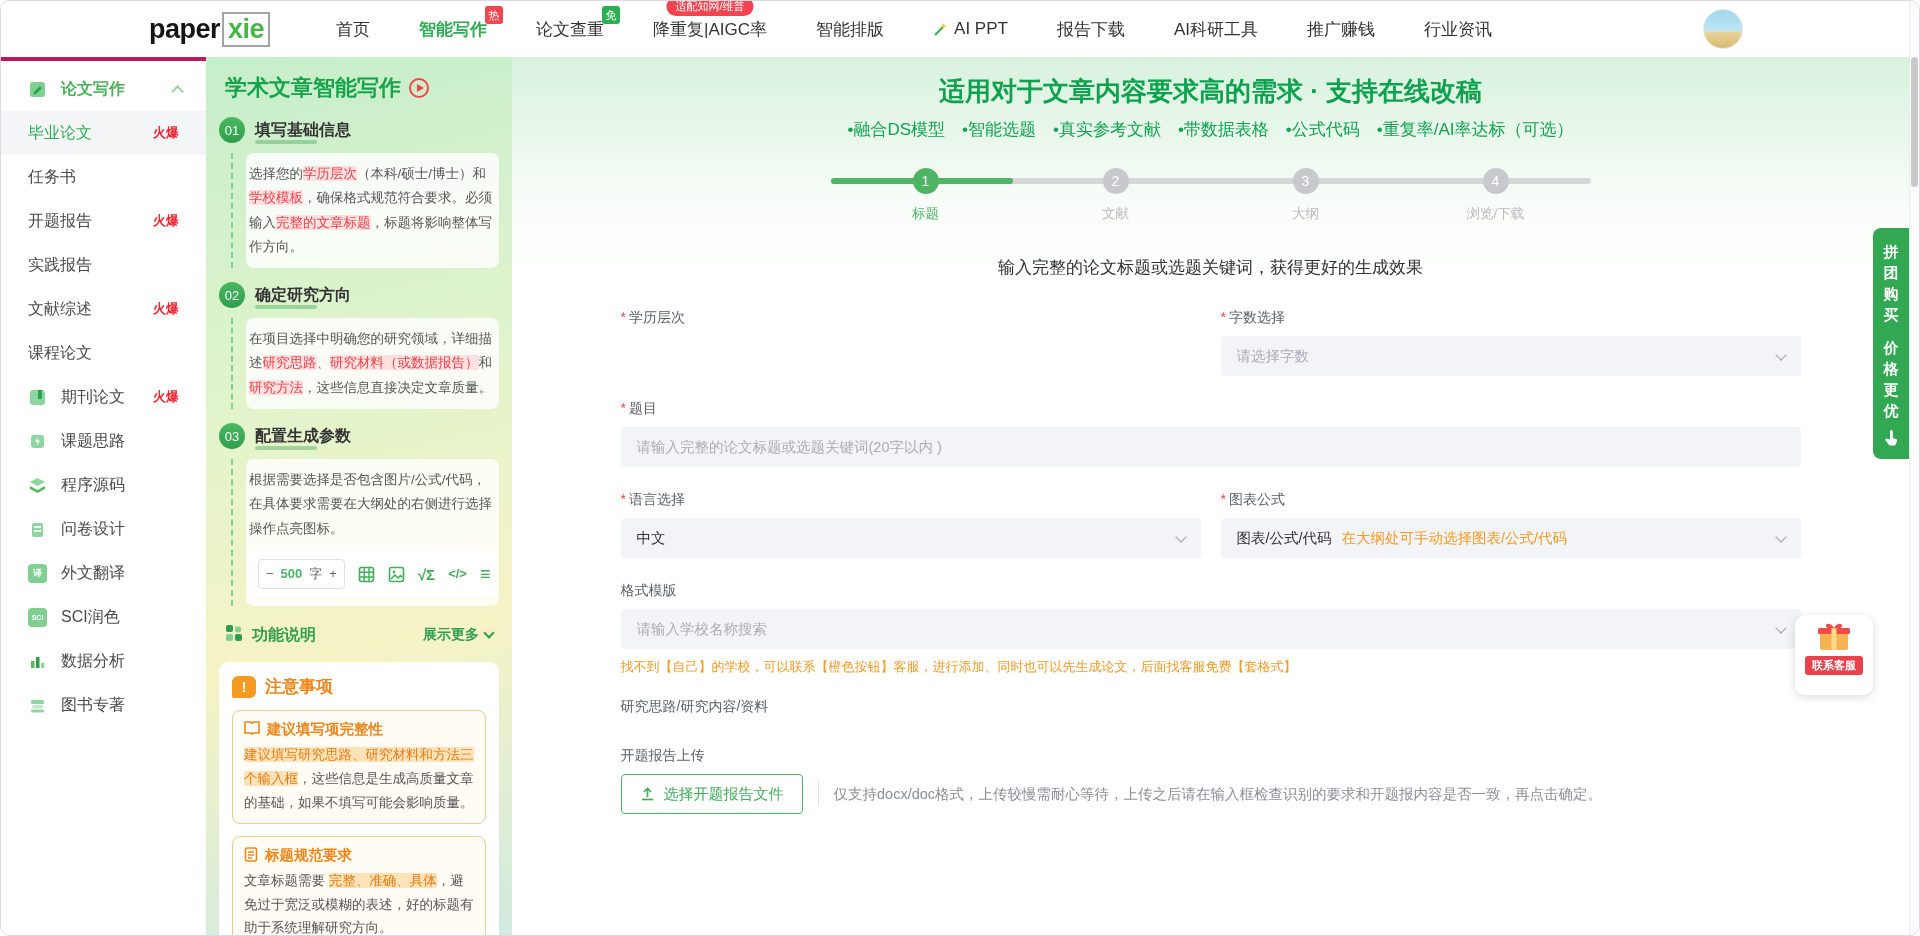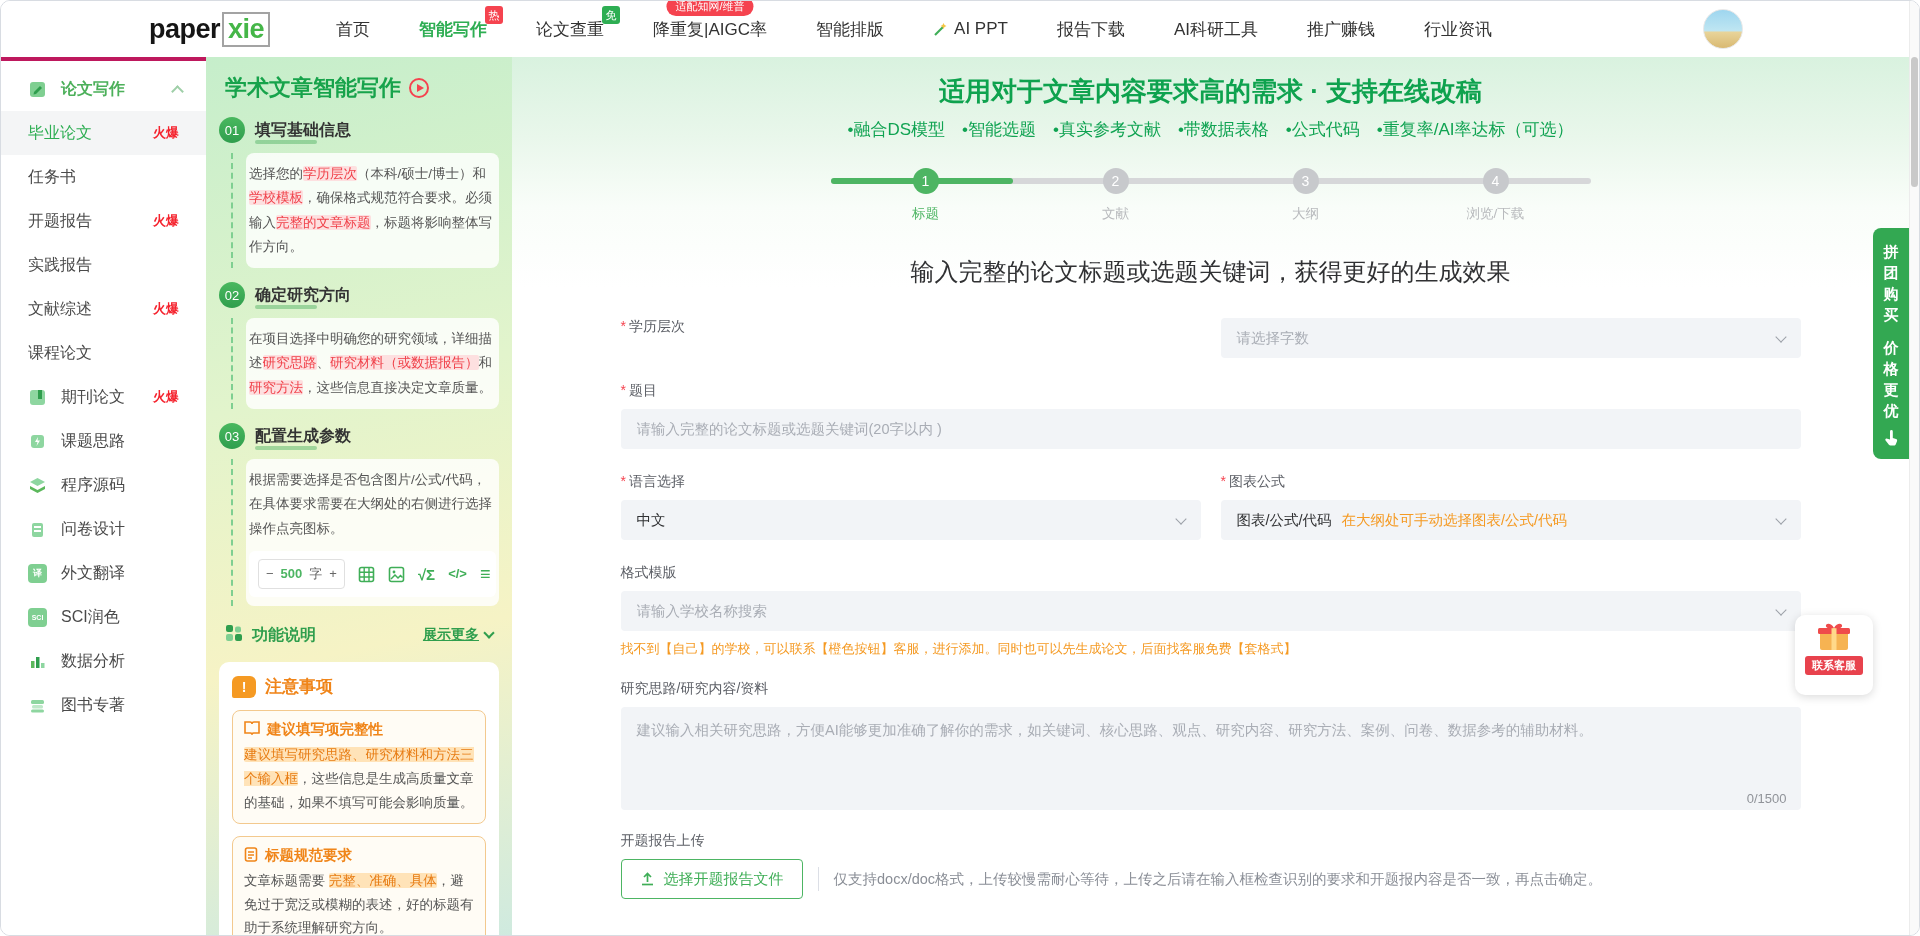--- a/index.html
+++ b/index.html
@@ -40,21 +40,21 @@
   .pstep-title::after{content:"";position:absolute;left:0;bottom:-3px;width:62px;height:4px;background:rgba(76,175,96,.45);border-radius:2px;}
   .pstep-body{margin:10px 0 4px 12px;border-left:2px dashed #7fcf91;padding-left:13px;}
   .pcard{background:rgba(255,255,255,.82);border-radius:8px;padding:9px 3px;font-size:13.5px;line-height:1.8;color:#555;}
   .hl-red{color:#f0414a;background:#fde0e0;border-radius:2px;}
   .gen-toolbar{display:flex;align-items:center;gap:13px;margin-top:10px;background:#fff;border-radius:6px;padding:7px 9px;}
   .stepper{display:flex;align-items:center;gap:7px;border:1px solid #e0e0e0;border-radius:4px;background:#fff;padding:2px 7px;font-size:13px;color:#666;}
   .stepper .val{color:#4db563;font-weight:bold;}
   .tico{color:#3fae57;font-size:15px;font-weight:bold;display:flex;align-items:center;}
   .feat-row{display:flex;align-items:center;justify-content:space-between;margin:18px 6px 0 6px;}
   .feat-left{display:flex;align-items:center;gap:9px;font-size:16px;font-weight:bold;color:#2f9e4d;}
-  .feat-more{display:flex;align-items:center;gap:6px;font-size:14px;color:#2f9e4d;font-weight:bold;cursor:pointer;text-decoration:underline;}
+  .feat-more{display:flex;align-items:center;gap:6px;font-size:14px;color:#2f9e4d;font-weight:bold;cursor:pointer;}
   .chev-dn{width:8px;height:8px;border-left:2px solid #2f9e4d;border-bottom:2px solid #2f9e4d;transform:rotate(-45deg);margin-top:-4px;}
   .notice{background:#fff;border-radius:10px;margin-top:16px;padding:13px 13px;}
   .notice-head{display:flex;align-items:center;gap:9px;font-size:17px;font-weight:bold;color:#f08519;}
   .nbadge{width:24px;height:22px;background:#f59a23;border-radius:6px 6px 6px 2px;color:#fff;display:flex;align-items:center;justify-content:center;font-size:14px;font-weight:bold;}
   .ncard{border:1px solid #f3c98e;background:#fffcf5;border-radius:8px;padding:9px 11px;margin-top:12px;}
   .ncard-title{display:flex;align-items:center;gap:7px;font-size:14.5px;font-weight:bold;color:#f08519;}
   .ncard-body{margin-top:4px;font-size:13.5px;line-height:1.75;color:#555;}
   .hl-org{color:#e77b12;background:#ffe3b8;border-radius:2px;}
   
   .main{position:absolute;left:511px;top:56px;right:10px;height:880px;background:linear-gradient(180deg,#d9f2df 0%,#e9f7eb 80px,#f9fdf9 150px,#ffffff 230px);padding-top:17px;overflow:hidden;}
@@ -62,21 +62,21 @@
   .mfeat{text-align:center;font-size:17px;color:#10a352;margin-top:9px;font-weight:500;}
   .progress{width:760px;margin:27px auto 0;position:relative;height:64px;}
   .pbar{position:absolute;top:10px;left:0;right:0;height:6px;background:#d6d7d9;border-radius:3px;}
   .pbar-green{position:absolute;top:10px;left:0;width:24%;height:6px;background:#4db563;border-radius:3px;}
   .psteps{position:relative;display:flex;}
   .pcol{width:25%;text-align:center;}
   .pc{width:26px;height:26px;border-radius:50%;background:#c7c9cc;color:#fff;font-size:14px;line-height:26px;margin:0 auto;}
   .pcol.on .pc{background:#4db563;}
   .plab{margin-top:11px;font-size:13.5px;color:#b8babd;}
   .pcol.on .plab{color:#4db563;}
-  .msub{text-align:center;font-size:24px;color:#303133;margin-top:24px;}
+  .msub{text-align:center;font-size:17px;color:#303133;margin-top:24px;}
   .form{width:1180px;margin:30px auto 0;}
   .frow{display:flex;gap:20px;margin-bottom:24px;}
   .fcol{flex:1;min-width:0;}
   .flabel{font-size:14px;color:#5c5f66;margin-bottom:9px;}
   .star{color:#f5434f;margin-right:3px;}
   .fctrl{height:40px;background:#f2f4f7;border-radius:4px;display:flex;align-items:center;padding:0 16px;font-size:14.5px;color:#a9adb5;position:relative;cursor:pointer;}
   .fctrl .val{color:#303133;}
   .fctrl .inhint{color:#f59a23;margin-left:10px;}
   .chevd{position:absolute;right:16px;top:15px;width:8px;height:8px;border-left:1.6px solid #9ca0a8;border-bottom:1.6px solid #9ca0a8;transform:rotate(-45deg);}
   .finput{width:100%;height:40px;background:#f2f4f7;border:none;border-radius:4px;padding:0 16px;font-size:14.5px;color:#303133;outline:none;font-family:inherit;}
@@ -405,20 +405,21 @@
     </div>
 
     <div class="msub">输入完整的论文标题或选题关键词，获得更好的生成效果</div>
 
     <div class="form">
       <div class="frow">
         <div class="fcol">
           <div class="flabel"><span class="star">*</span><span>学历层次</span></div>
         </div>
         <div class="fcol">
+          <div class="flabel"><span class="star">*</span><span>字数选择</span></div>
           <div class="fctrl">
             <span>请选择字数</span>
             <i class="chevd"></i>
           </div>
         </div>
       </div>
 
       <div class="frow">
         <div class="fcol">
           <div class="flabel"><span class="star">*</span><span>题目</span></div>
@@ -451,24 +452,20 @@
             <input class="finput" placeholder="请输入学校名称搜索" style="">
             <i class="chevd"></i>
           </div>
           <div class="hint-orange">找不到【自己】的学校，可以联系【橙色按钮】客服，进行添加。同时也可以先生成论文，后面找客服免费【套格式】</div>
         </div>
       </div>
 
       <div class="frow" style="margin-bottom:22px;">
         <div class="fcol">
           <div class="flabel">研究思路/研究内容/资料</div>
-          <div class="tawrap">
-            <textarea class="fta" placeholder="建议输入相关研究思路，方便AI能够更加准确了解你的需求，如关键词、核心思路、观点、研究内容、研究方法、案例、问卷、数据参考的辅助材料。" style=""></textarea>
-            <div class="counter">0/1500</div>
-          </div>
         </div>
       </div>
 
       <div class="frow" style="margin-bottom:0;">
         <div class="fcol">
           <div class="flabel">开题报告上传</div>
           <div class="upload-row">
             <button class="upload-btn">
               <span style="display:flex;">
                   <svg width="15" height="15" viewBox="0 0 15 15">

